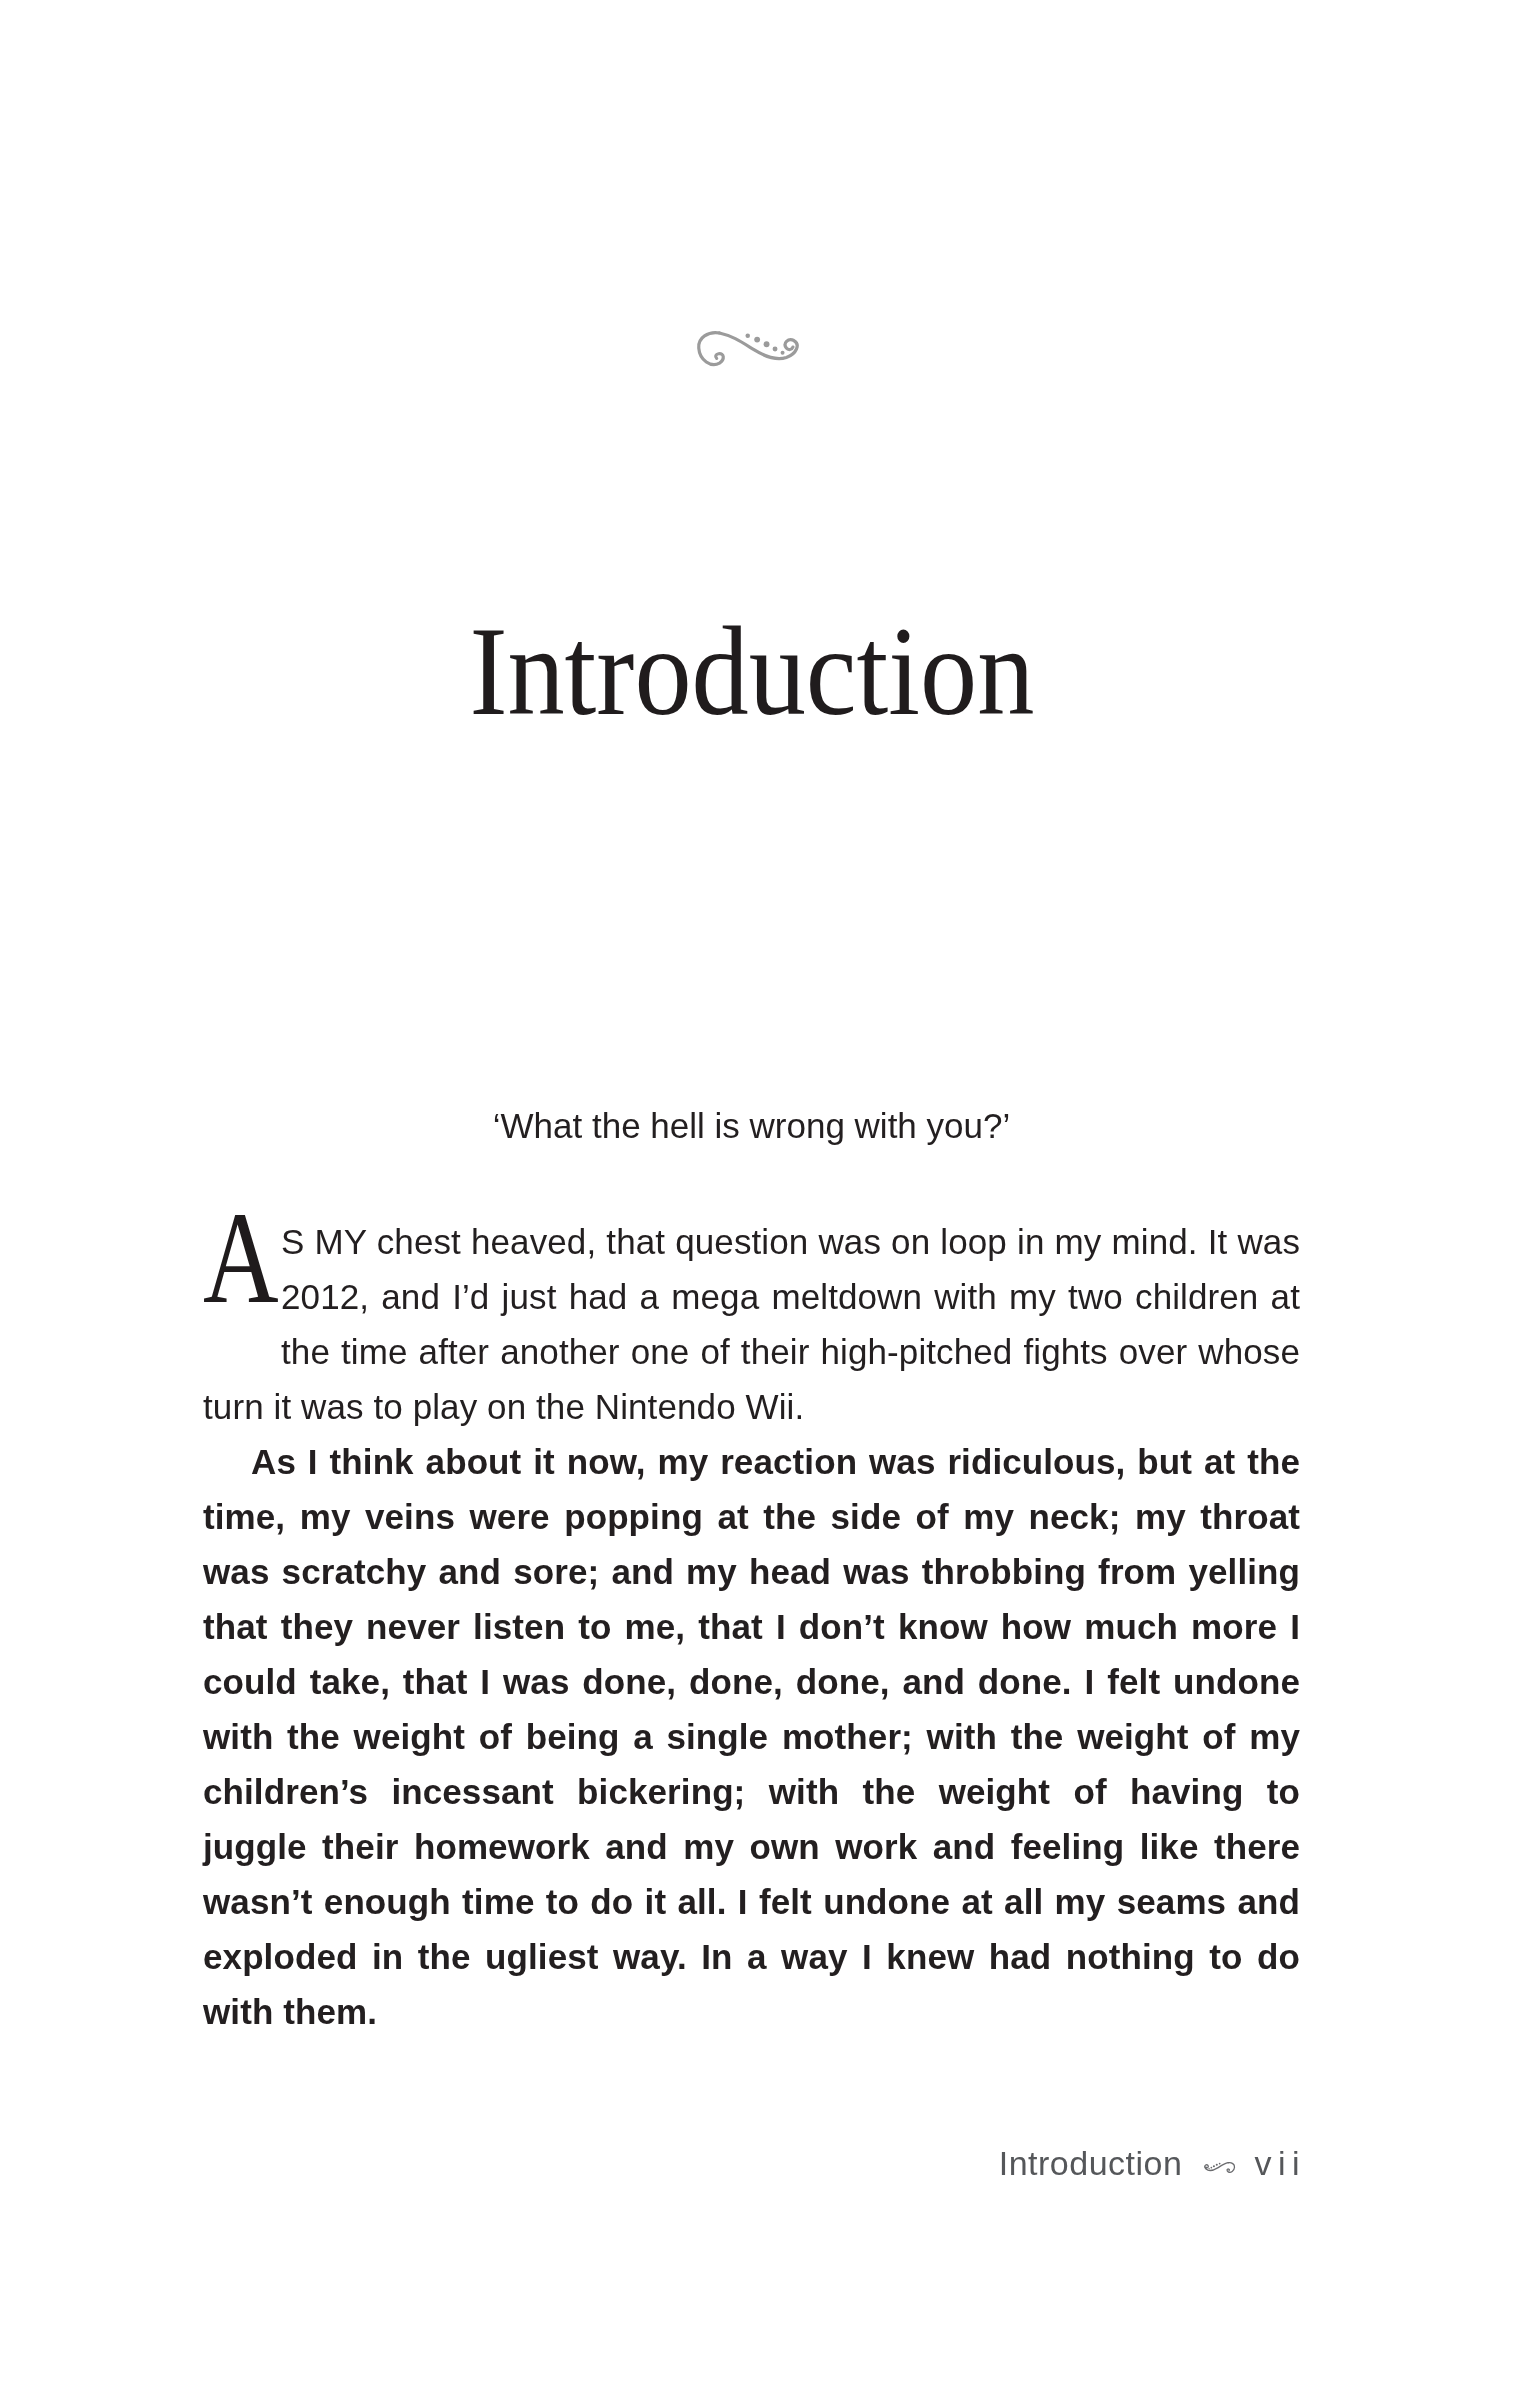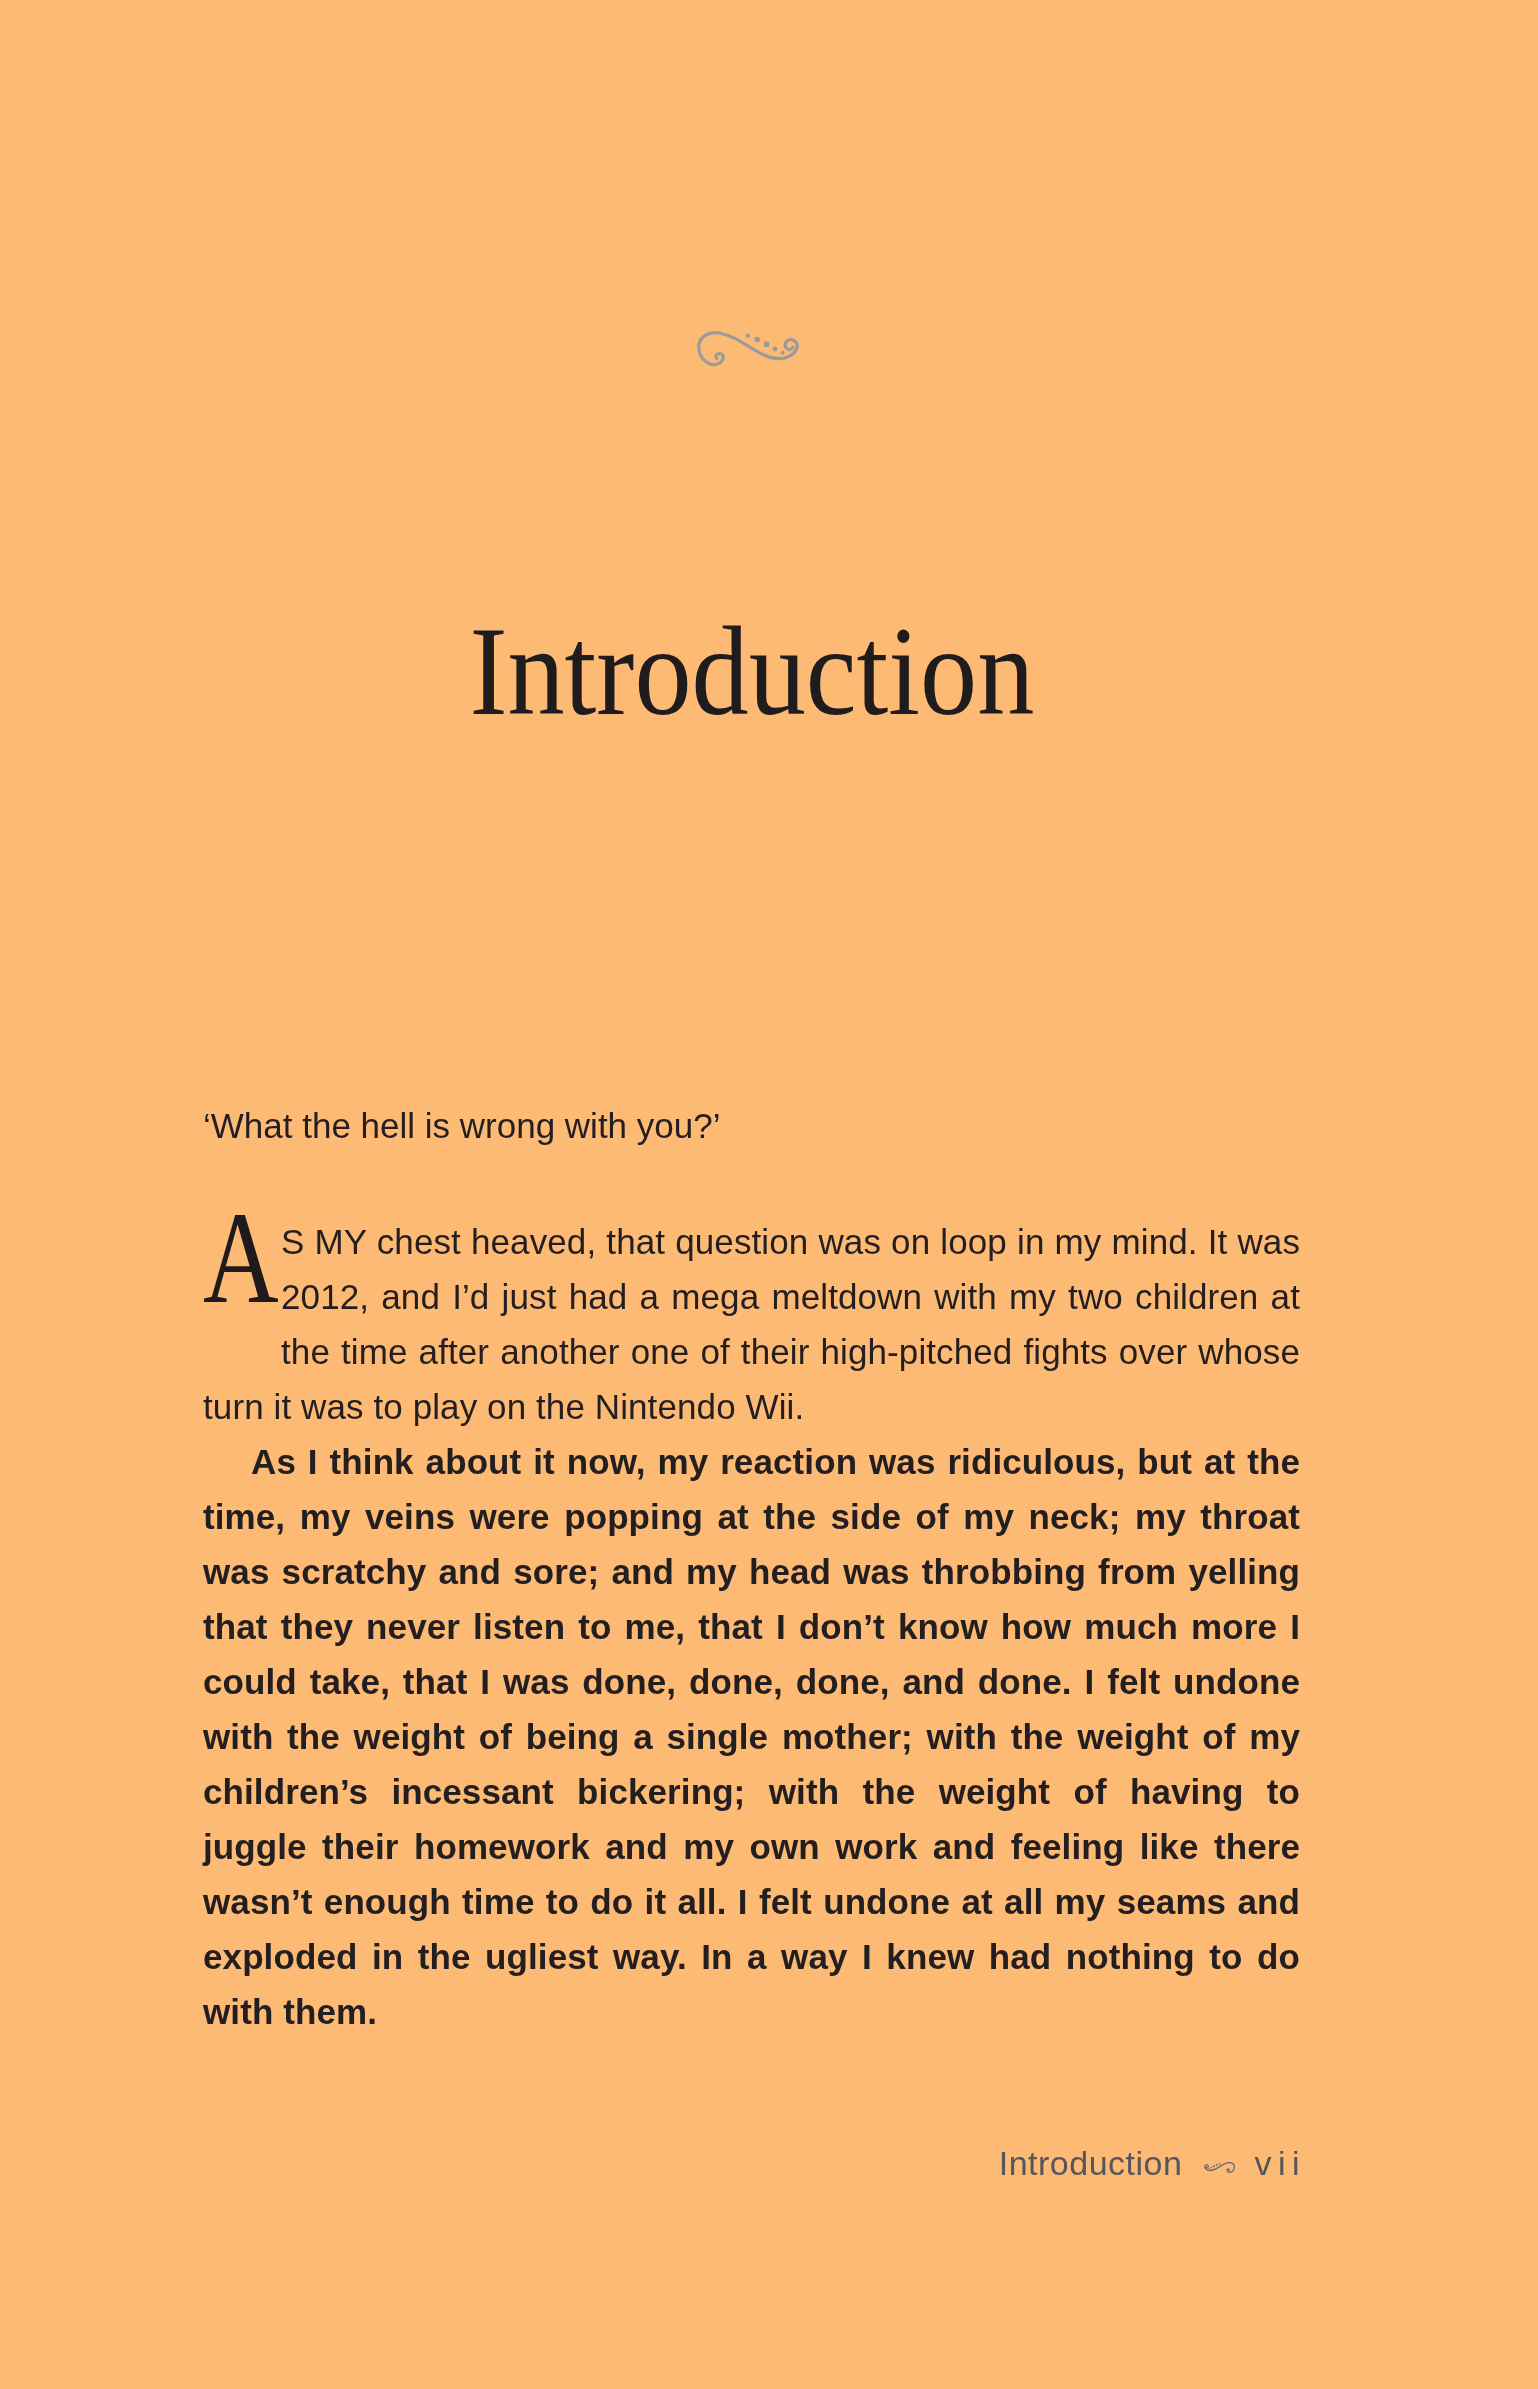--- a/index.html
+++ b/index.html
@@ -1,20 +1,20 @@
 <!DOCTYPE html>
 <html style="font-size:15px"><head>
 <meta charset="utf-8">
 <style>
   html, body { margin:0; padding:0; background:#e8e8e8; }
   .page {
     position: relative;
     width: 1538px;
     height: 2389px;
-    background: #fdba74;
+    background: #ffffff;
     font-family: "Liberation Sans", sans-serif;
     color: #231f20;
     overflow: hidden;
     margin: 0 auto;
   }
   .ornament-top {
     position: absolute;
     top: 329px;
     left: 203px;
     width: 1097px;
@@ -37,20 +37,21 @@
   .chapter-title .condense {
     display: inline-block;
     transform: scaleX(0.9);
     transform-origin: center;
   }
   .epigraph {
     position: absolute;
     top: 1108px;
     left: 203px;
     width: 1097px;
+    text-align: center;
     font-size: 35px;
     line-height: 1;
     color: #231f20;
   }
   .body-text {
     position: absolute;
     top: 1214px;
     left: 203px;
     width: 1097px;
     font-size: 35px;

